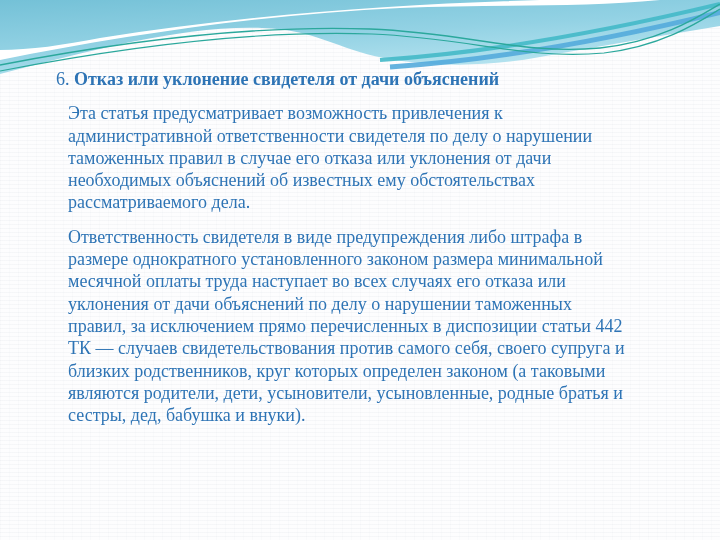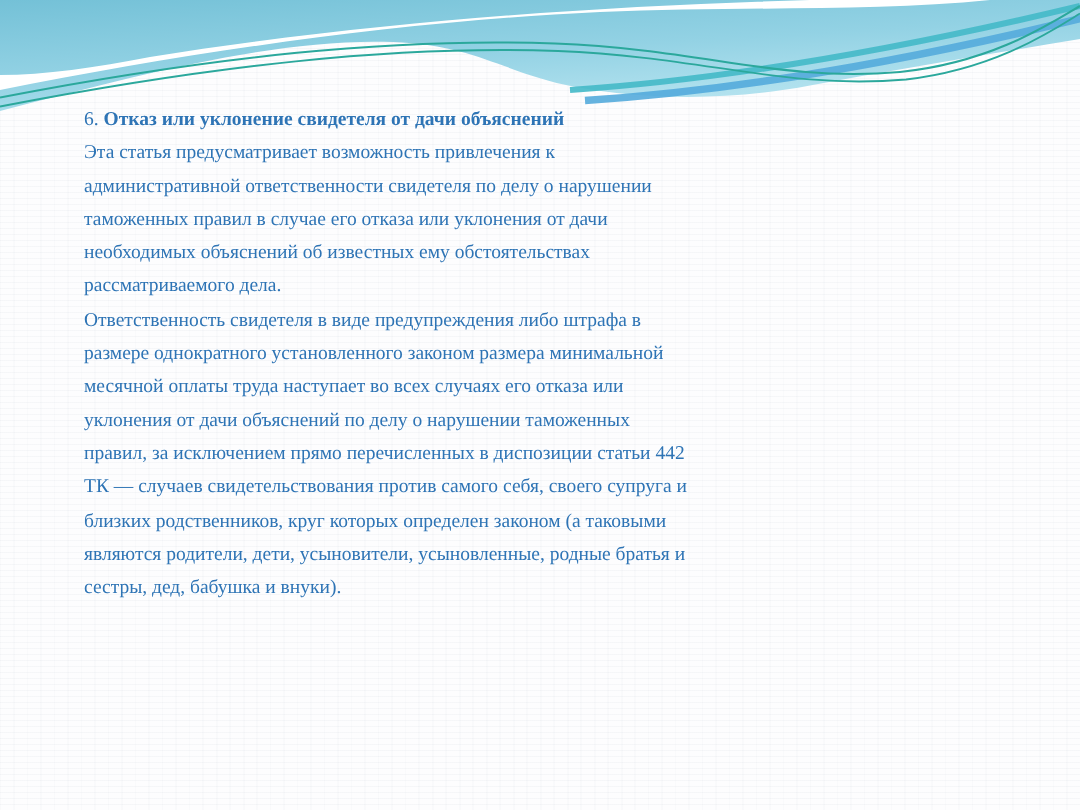--- a/index.html
+++ b/index.html
@@ -35,34 +35,34 @@
     width: 720px;
     height: 105px;
     pointer-events: none;
   }
   .content {
     position: absolute;
     left: 56px;
     top: 68px;
     width: 648px;
     color: #2E74B5;
-    font-size: 13px;
+    font-size: 18px;
     line-height: 22.3px;
   }
   .title-line {
     white-space: nowrap;
   }
   .title-number {
     font-weight: normal;
   }
   .title-text {
     font-weight: bold;
   }
   .body-text {
-    margin: 0;
+    margin: 12px;
     white-space: pre-line;
   }
 </style>
 </head>
 <body>
 
 <div class="slide">
 
   <div class="wave-header">
     <svg width="720" height="105" viewBox="0 0 720 105" xmlns="http://www.w3.org/2000/svg">

